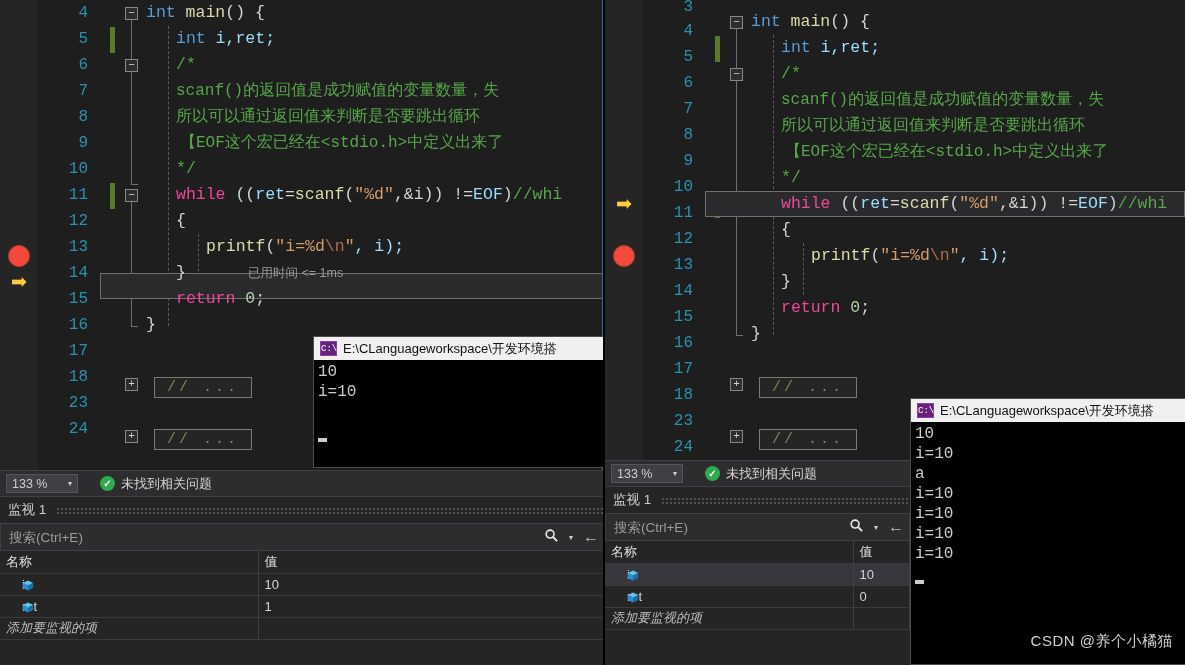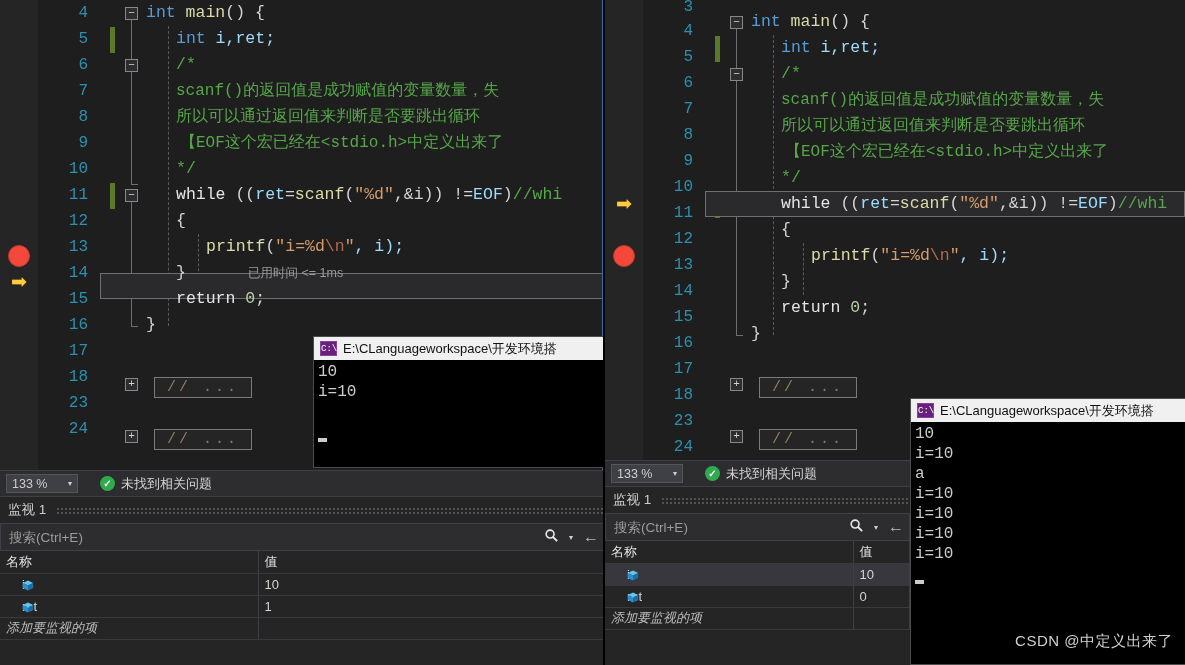--- a/index.html
+++ b/index.html
@@ -49,21 +49,21 @@
   .codecol { position: absolute; top: 0; bottom: 0; left: 146px; right: 0; }
   .cline { position: absolute; left: 0; right: 0; height: 26px; line-height: 26px;
            white-space: pre; font-family: "Liberation Mono", monospace;
            font-size: 16.5px; color: #d4d4d4; }
   .cline.cn { font-size: 16px; }
   .indent-guide { position: absolute; top: 0; bottom: 0; width: 0;
                   border-left: 1px dashed #5a5a5a; }
 
   
   .k-type { color: #569cd6; }
-  .k-ctrl { color: #e5e5e5; text-align: center; }
+  .k-ctrl { color: #ec4899; text-align: center; }
   .k-fn   { color: #dcdcaa; }
   .k-var  { color: #9cdcfe; }
   .k-str  { color: #d69d6a; }
   .k-esc  { color: #b5694b; }
   .k-num  { color: #b5cea8; }
   .k-cmt  { color: #57a64a; }
   .k-pun  { color: #d4d4d4; }
   .k-op   { color: #d4d4d4; }
 
   
@@ -474,14 +474,14 @@
         <div>i=10</div>
         <div>i=10</div>
         <div><span class="caret-block"></span></div>
       </div>
     </div>
 
   </div>
 
   <div class="pane-divider"></div>
 
-  <div class="watermark">CSDN @中定义出来了</div>
+  <div class="watermark">CSDN @养个小橘猫</div>
 </div>
 
 </body></html>

